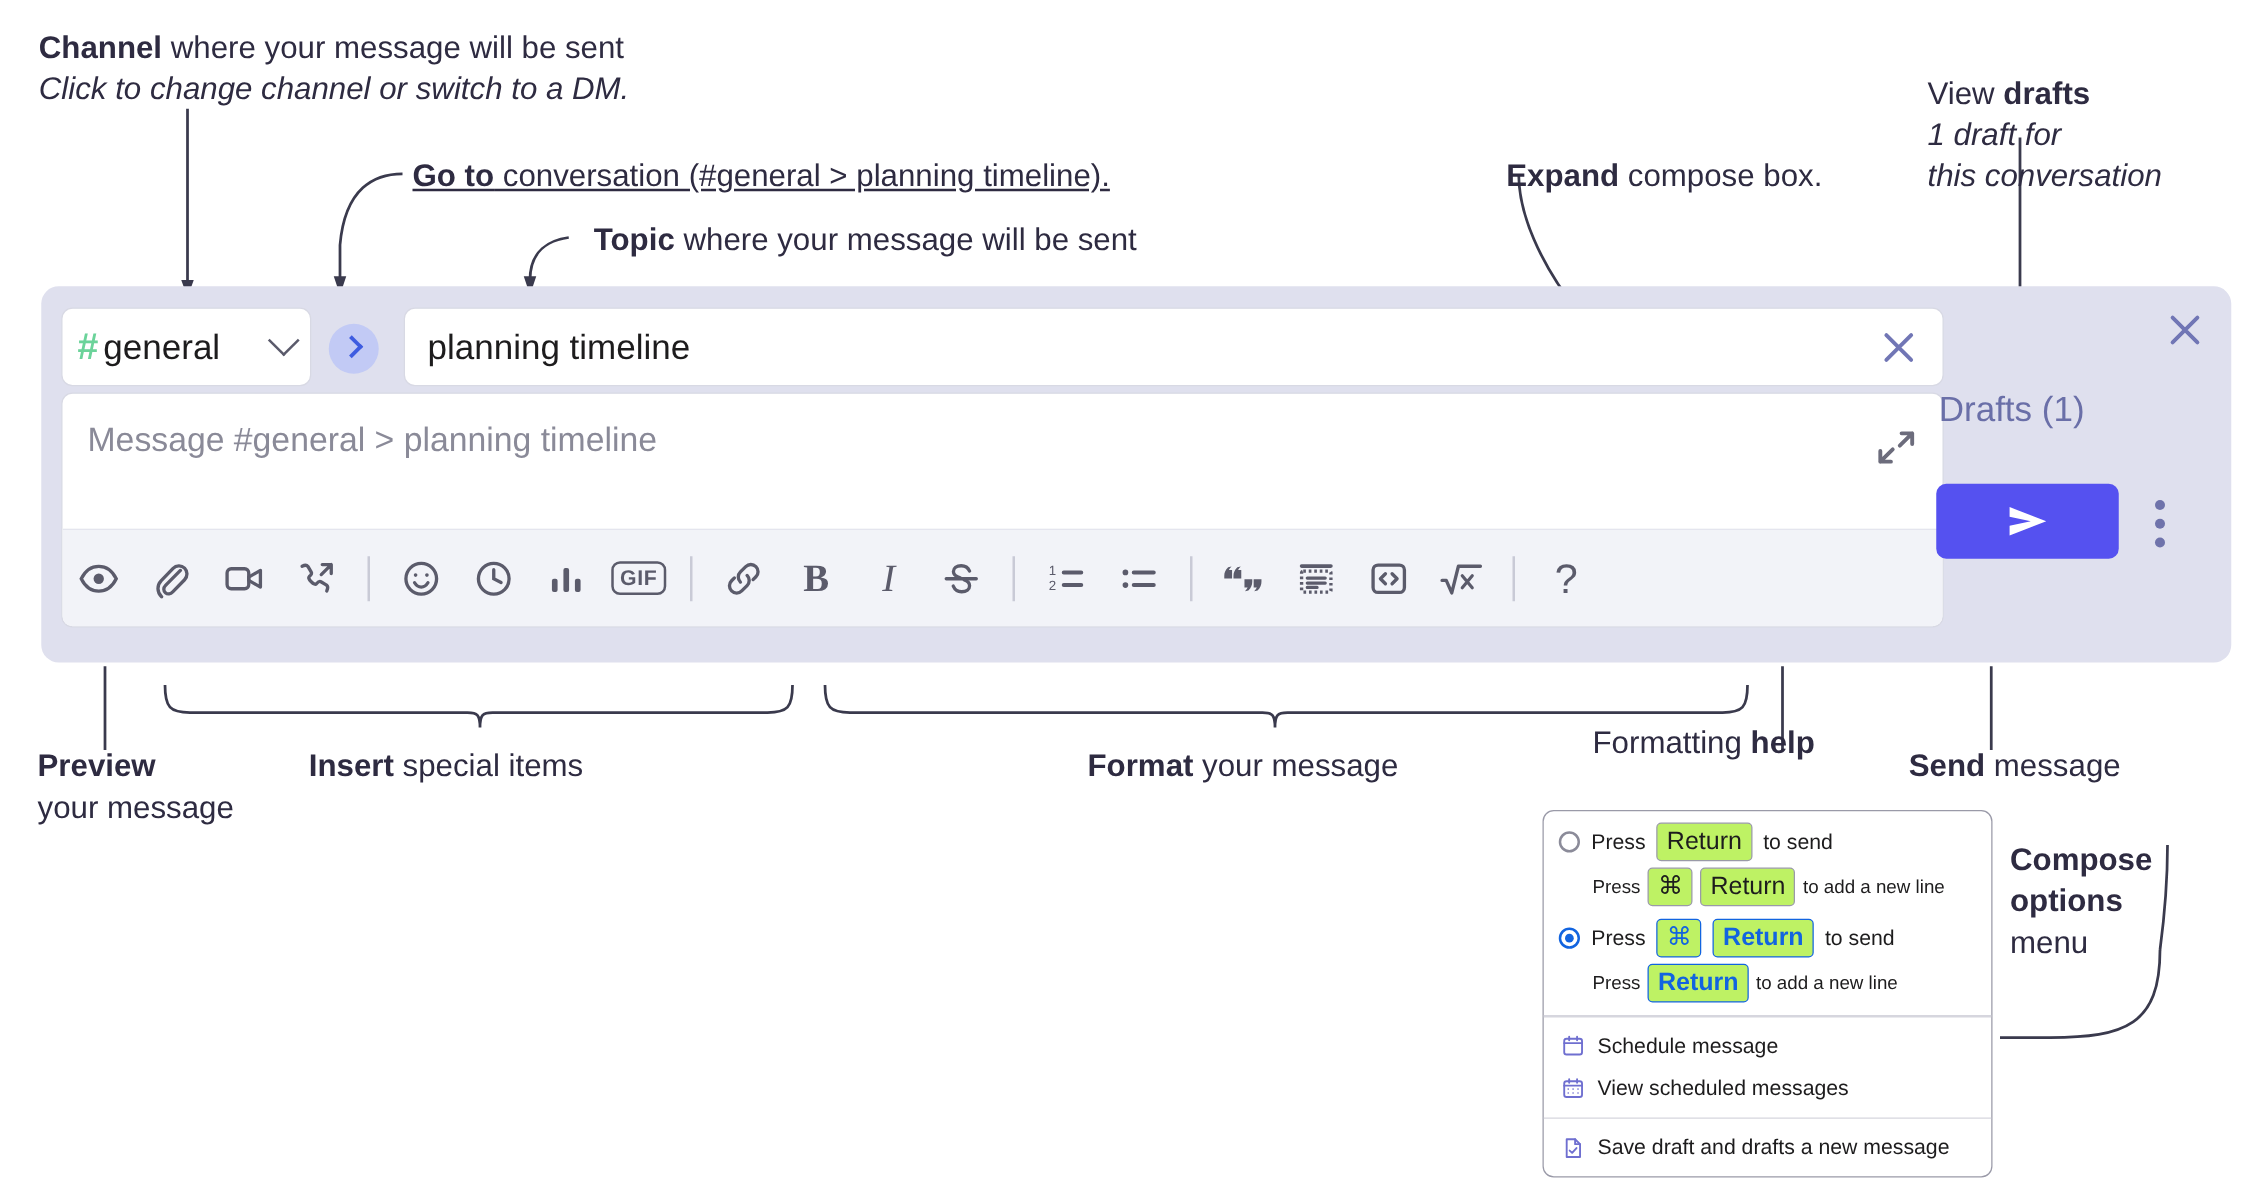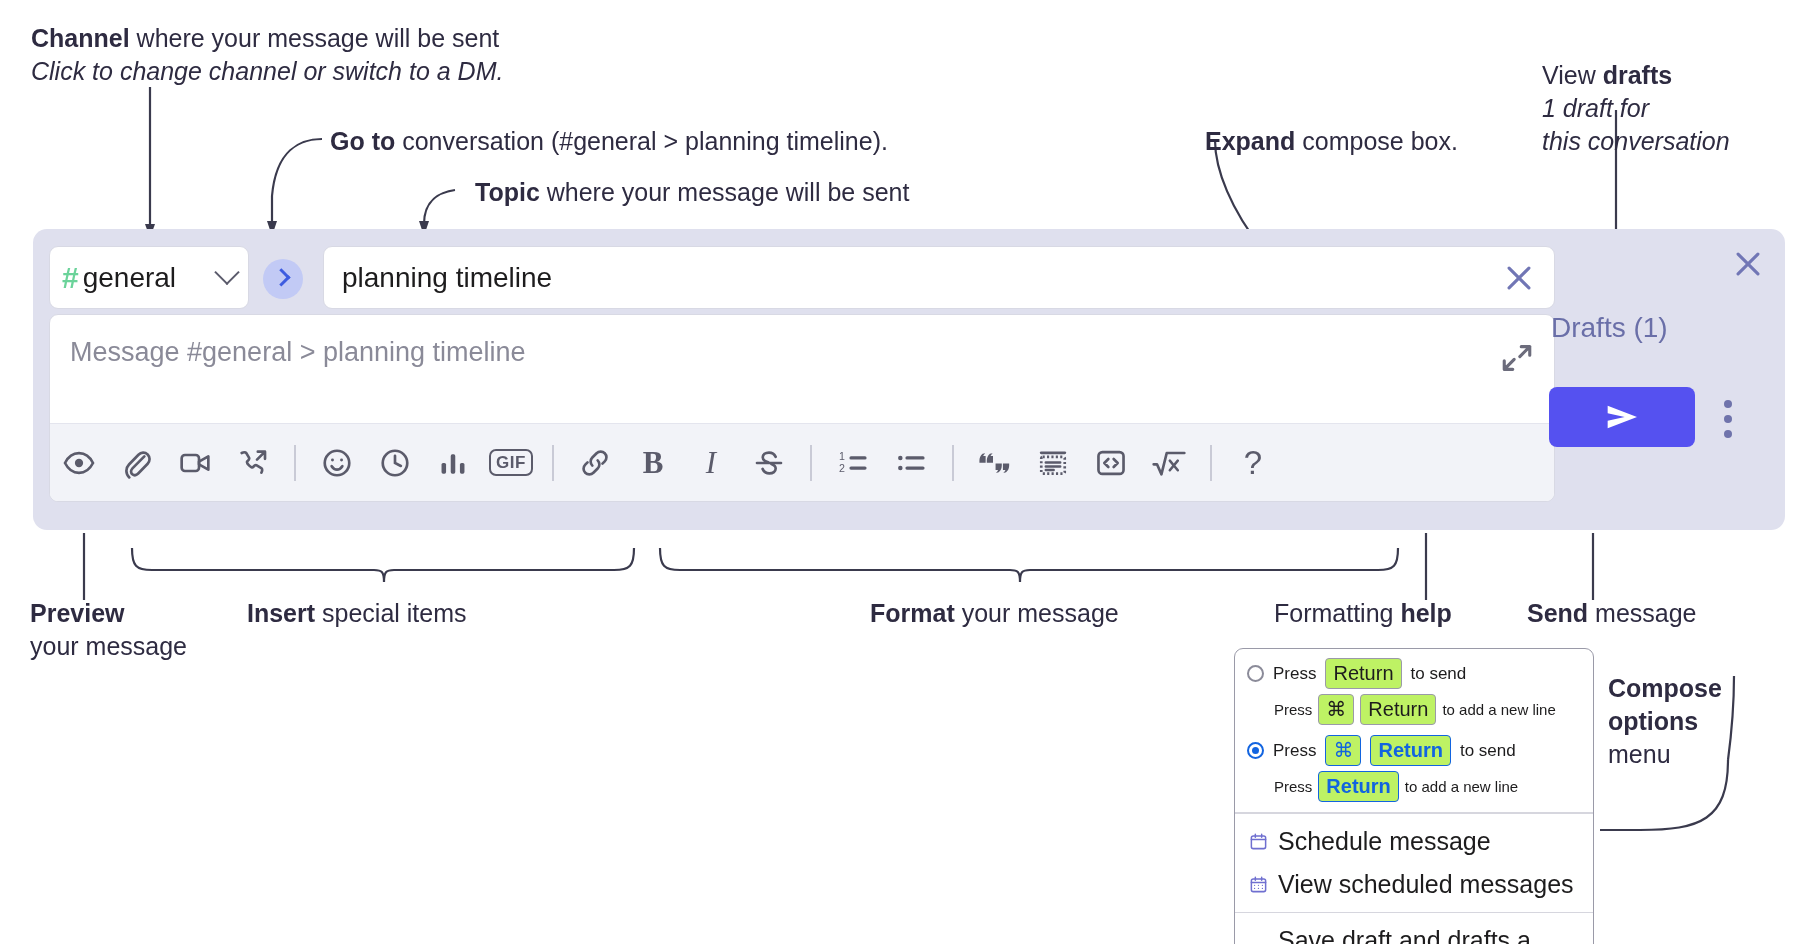--- a/index.html
+++ b/index.html
@@ -165,21 +165,21 @@
   }
   .key {
     display: inline-block; border: 1.4px solid #9a9aa8; border-radius: 4px;
     padding: 1px 7px; font-size: 20px; line-height: 1.35; color: #1d1c1d; background:#bef264;text-align:center;
   }
   .key.blue { border-color: #1264e0; color: #1264e0; font-weight: 700; }
   .key.blue.plain { font-weight: 400; }
   .sub-row { display: flex; align-items: center; gap: 6px; font-size: 15px; color: #1d1c1d; margin: 5px 0 0 27px; }
   .menu-item {
     display: flex; align-items: center; gap: 10px;
-    padding: 7px 14px; font-size: 25px; color: #1d1c1d; cursor: pointer;
+    padding: 7px 14px; font-size: 17px; color: #1d1c1d; cursor: pointer;
   }
   .menu-item svg { flex: 0 0 auto; }
 </style>
 </head>
 <body>
 
 <div id="root">
 
   <svg id="lines" viewBox="0 0 1814 944">
     <g fill="none" stroke="#3a3a4d" stroke-width="2.2">
@@ -212,21 +212,21 @@
       <path d="M1728,760 C1728,820 1700,830 1640,830 L1600,830"></path>
       <path d="M1734,676 C1734,700 1732,730 1728,760"></path>
     </g>
   </svg>
 
   <div class="anno" style="left:31px; top:22px;">
     <div><b>Channel</b><span> where your message will be sent</span></div>
     <div><i>Click to change channel or switch to a DM.</i></div>
   </div>
 
-  <div class="anno" style="left:330px; top:125px;">
+  <div class="anno" style="left:330px; top:125px;text-decoration:underline;">
     <b>Go to</b><span> conversation (#general &gt; planning timeline).</span>
   </div>
 
   <div class="anno" style="left:475px; top:176px;">
     <b>Topic</b><span> where your message will be sent</span>
   </div>
 
   <div class="anno" style="left:1205px; top:125px;">
     <b>Expand</b><span> compose box.</span>
   </div>
@@ -243,21 +243,21 @@
   </div>
 
   <div class="anno" style="left:247px; top:597px;">
     <b>Insert</b><span> special items</span>
   </div>
 
   <div class="anno" style="left:870px; top:597px;">
     <b>Format</b><span> your message</span>
   </div>
 
-  <div class="anno" style="left:1274px; top:597px;">
+  <div class="anno" style="left:1274px; top:578px;">
     <span>Formatting </span><b>help</b>
   </div>
 
   <div class="anno" style="left:1527px; top:597px;">
     <b>Send</b><span> message</span>
   </div>
 
   <div class="anno" style="left:1608px; top:672px;">
     <div><b>Compose</b></div>
     <div><b>options</b></div>

